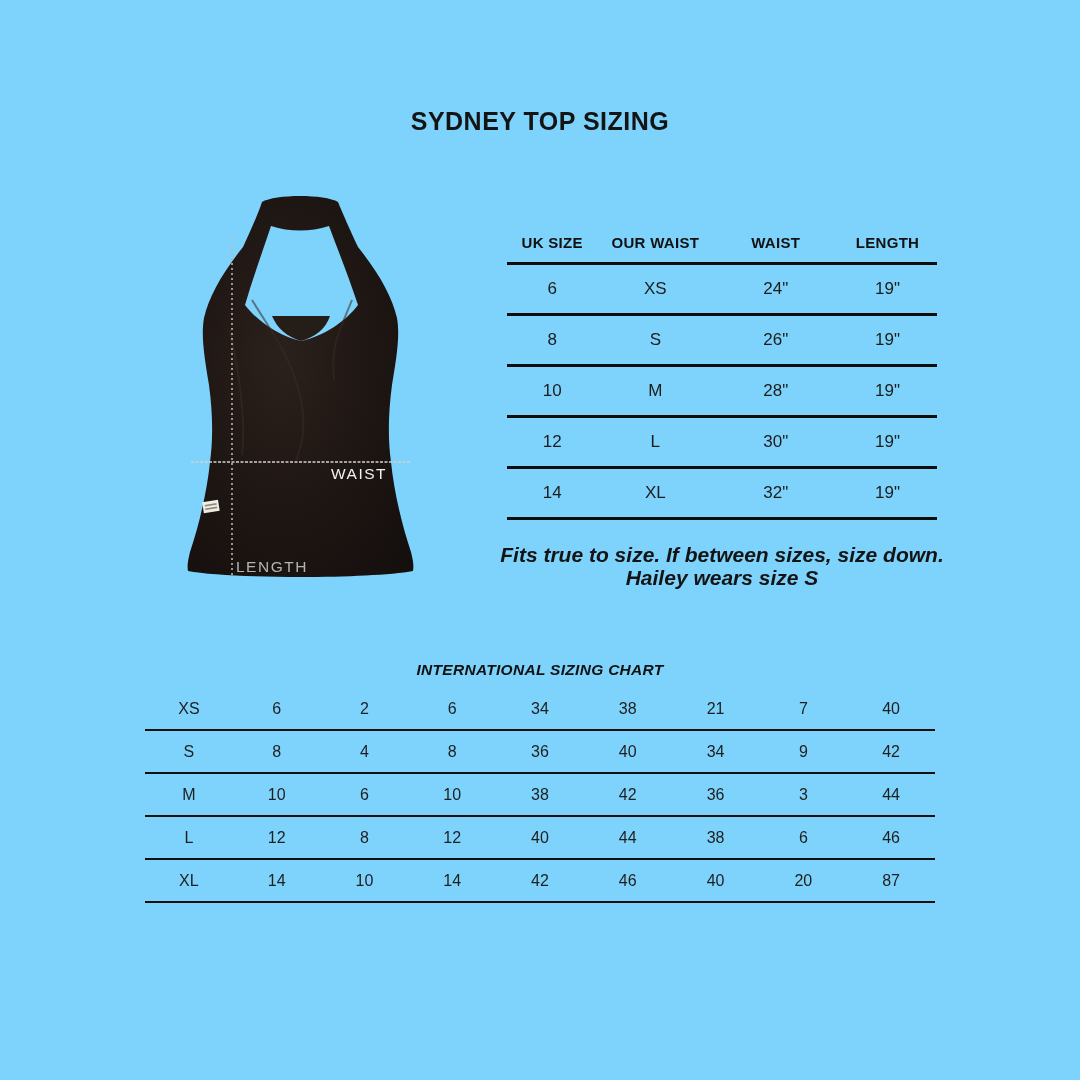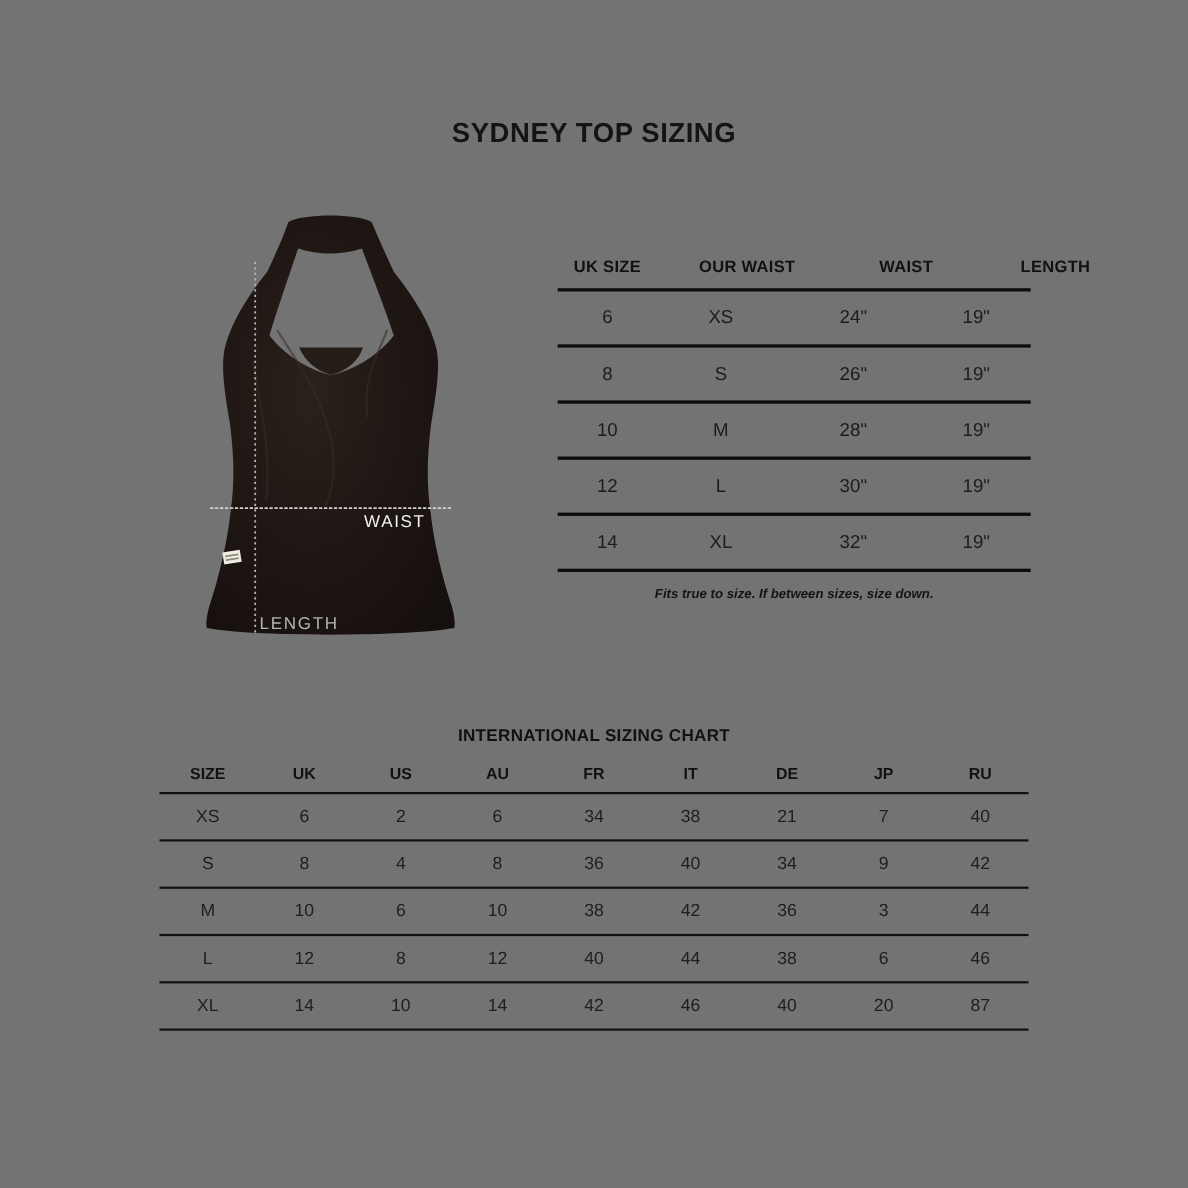--- a/index.html
+++ b/index.html
@@ -1,43 +1,43 @@
 <!DOCTYPE html>
 <html><head>
 <meta charset="utf-8">
 <style>
   html,body{margin:0;padding:0;background:#ffffff;}
   .canvas{
-    position:relative;width:1080px;height:1080px;background:#737373;overflow:hidden;
+    position:relative;width:1080px;height:1080px;background:#7dd3fc;overflow:hidden;
     font-family:"Liberation Sans","DejaVu Sans",sans-serif;color:#121212;
   }
   .page-title{
     position:absolute;top:107px;left:0;width:100%;margin:0;
     text-align:center;font-size:25px;font-weight:bold;letter-spacing:.5px;color:#141414;
   }
   .product{position:absolute;left:178px;top:190px;width:242px;height:394px;}
 
   
   .table .trow{display:grid;}
   .table .tcell{display:flex;align-items:center;justify-content:center;white-space:pre;}
 
   .size-table{position:absolute;left:507px;top:222px;width:430px;}
   .size-table .trow{grid-template-columns:21% 27% 29% 23%;border-bottom:3px solid #0d0d0d;box-sizing:border-box;}
-  .size-table .thead{height:43px;gap:24px;}
+  .size-table .thead{height:43px;}
   .size-table .thead .tcell{font-weight:bold;font-size:15px;letter-spacing:.3px;color:#111;}
   .size-table .trow:not(.thead){height:51px;}
   .size-table .trow:not(.thead) .tcell{font-size:17px;color:#1c1c1c;}
 
   .fit-note{
-    position:absolute;left:497px;top:529px;width:450px;text-align:center;
-    font-size:12px;font-weight:bold;font-style:italic;line-height:23px;color:#141414;
+    position:absolute;left:497px;top:543px;width:450px;text-align:center;
+    font-size:21px;font-weight:bold;font-style:italic;line-height:23px;color:#141414;
   }
   .intl-title{
     position:absolute;top:661px;left:0;width:100%;text-align:center;
-    font-size:15.5px;font-weight:bold;letter-spacing:.3px;color:#111;
+    font-size:15.5px;font-weight:bold;letter-spacing:.3px;color:#111;font-style:italic;
   }
   .intl-table{position:absolute;left:145px;top:688px;width:790px;}
   .intl-table .trow{grid-template-columns:repeat(9,1fr);border-bottom:2px solid #101010;box-sizing:border-box;}
   .intl-table .thead{height:34px;}
   .intl-table .thead .tcell{font-weight:bold;font-size:14.5px;color:#111;}
   .intl-table .trow:not(.thead){height:43px;}
   .intl-table .trow:not(.thead) .tcell{font-size:16px;color:#1e1e1e;}
 </style>
 </head>
 <body>
@@ -137,36 +137,26 @@
       <div class="trow">
         <div class="tcell">14</div>
         <div class="tcell">XL</div>
         <div class="tcell">32"</div>
         <div class="tcell">19"</div>
       </div>
     </div>
 
   <div class="fit-note">
     <div>Fits true to size. If between sizes, size down.</div>
+    <div>Hailey wears size S</div>
   </div>
 
   <div class="intl-title">INTERNATIONAL SIZING CHART</div>
 
   <div class="table intl-table">
-      <div class="trow thead">
-        <div class="tcell">SIZE</div>
-        <div class="tcell">UK</div>
-        <div class="tcell">US</div>
-        <div class="tcell">AU</div>
-        <div class="tcell">FR</div>
-        <div class="tcell">IT</div>
-        <div class="tcell">DE</div>
-        <div class="tcell">JP</div>
-        <div class="tcell">RU</div>
-      </div>
       <div class="trow">
         <div class="tcell">XS</div>
         <div class="tcell">6</div>
         <div class="tcell">2</div>
         <div class="tcell">6</div>
         <div class="tcell">34</div>
         <div class="tcell">38</div>
         <div class="tcell">21</div>
         <div class="tcell">7</div>
         <div class="tcell">40</div>

